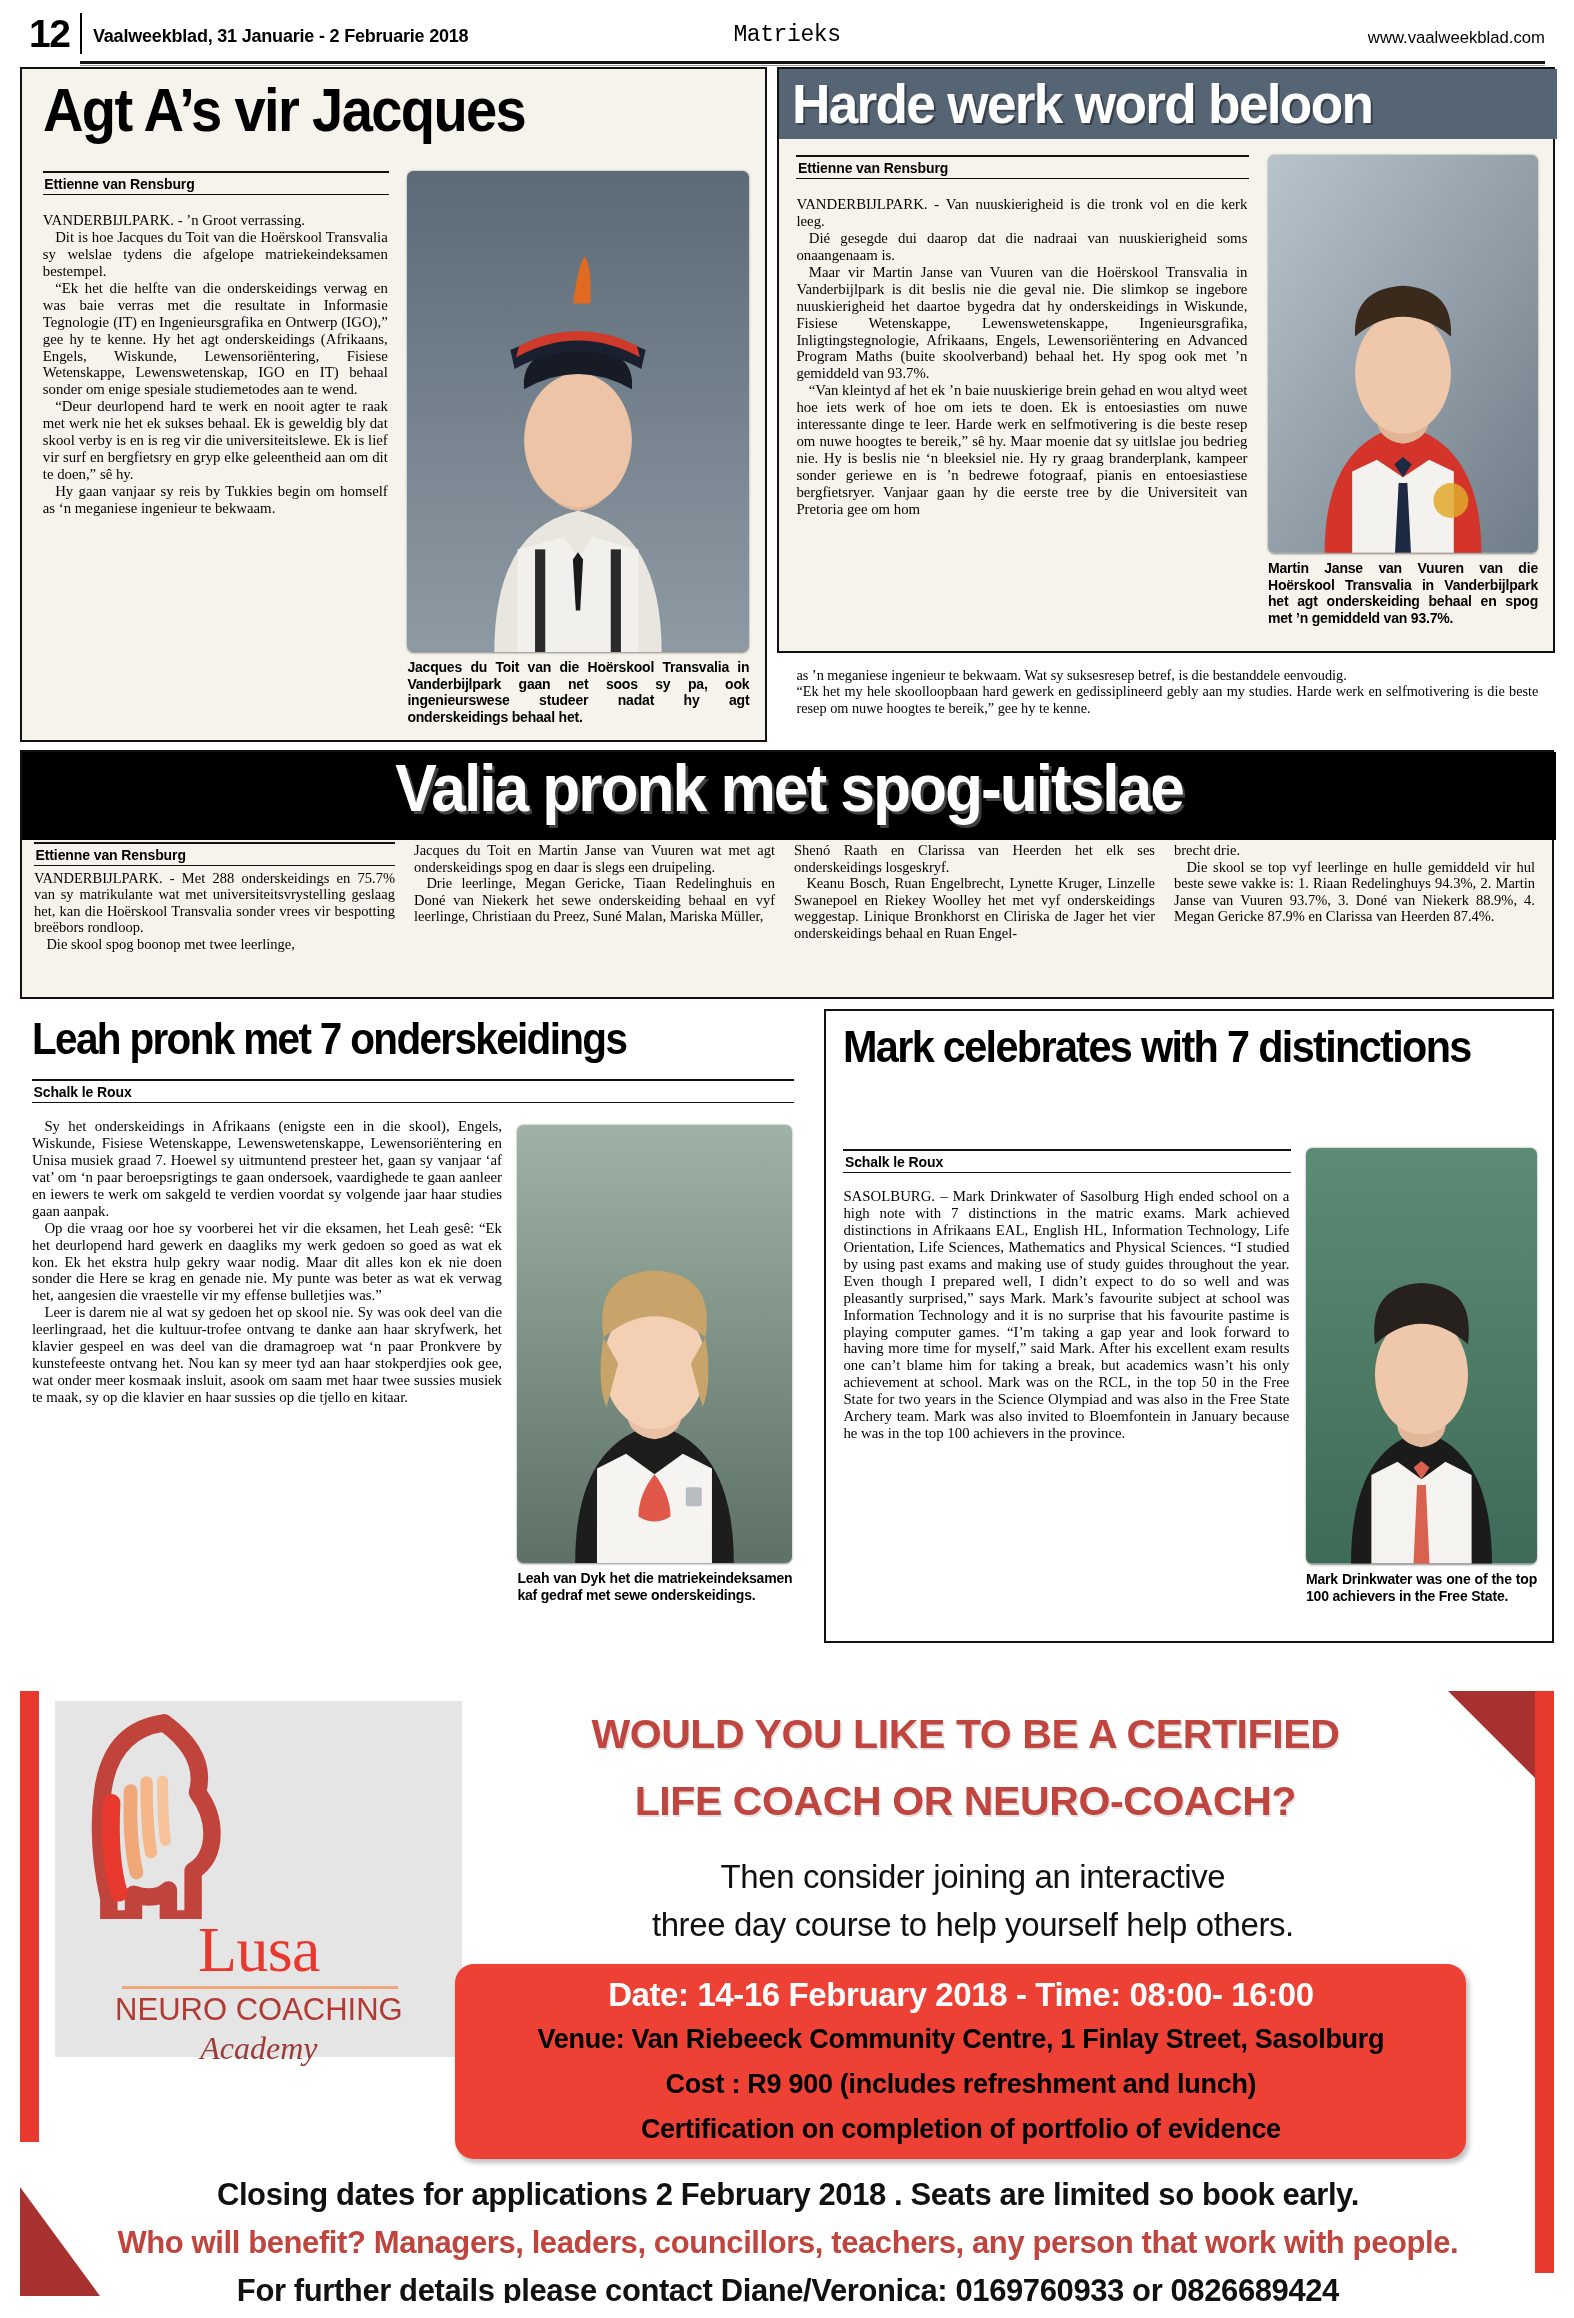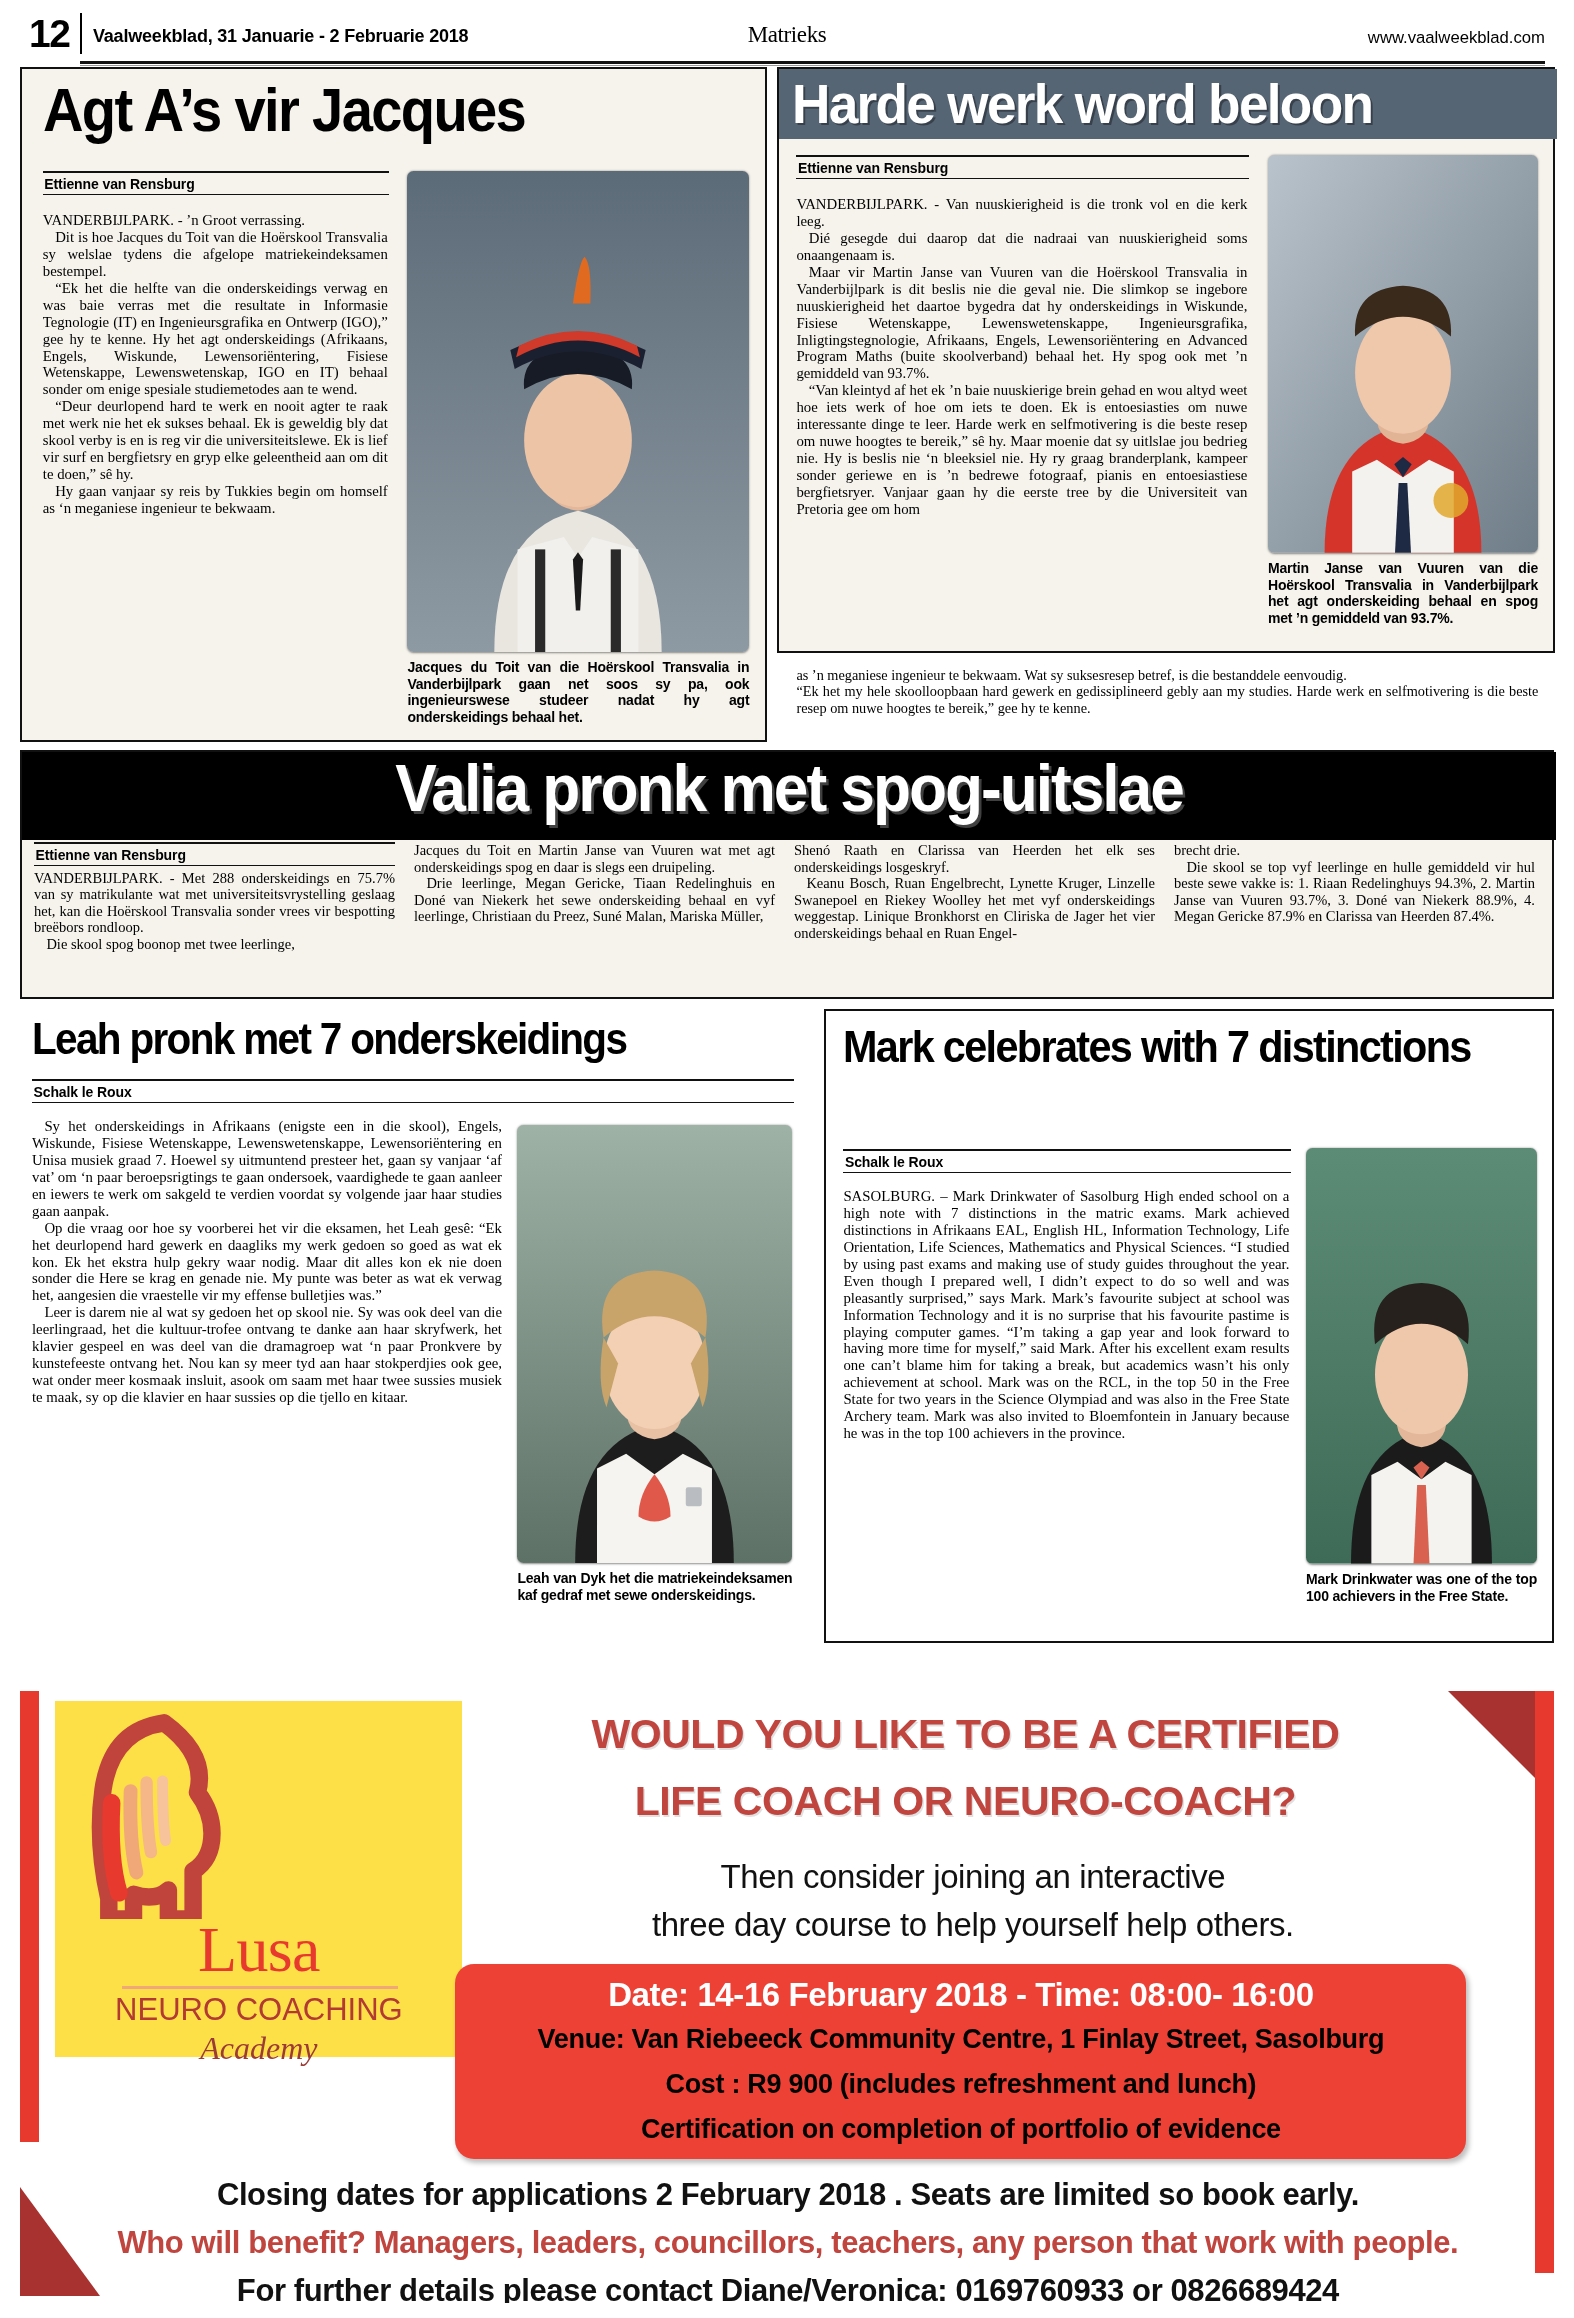--- a/index.html
+++ b/index.html
@@ -4,21 +4,21 @@
 <style>
   html,body{margin:0;padding:0;background:#fff;}
   body{width:1574px;height:2319px;font-family:"Liberation Serif",serif;color:#000;position:relative;overflow:hidden;}
   .page{width:1574px;height:2319px;position:relative;background:#fff;}
 
   
   .masthead{position:absolute;left:0;top:10.2px;width:1574px;height:45px;}
   .folio{position:absolute;left:29px;top:1.5px;font-family:"Liberation Sans",sans-serif;font-size:39px;font-weight:700;letter-spacing:-1.5px;}
   .folio-rule{position:absolute;left:80px;top:2.9px;width:2.2px;height:41px;background:#000;}
   .mast-left{position:absolute;left:93px;top:16px;font-family:"Liberation Sans",sans-serif;font-size:18px;font-weight:600;letter-spacing:-0.2px;}
-  .mast-center{position:absolute;left:0;top:11.6px;width:1574px;text-align:center;font-family:Liberation Serif, serif;font-size:23px;font-weight:400;letter-spacing:-0.4px;}
+  .mast-center{position:absolute;left:0;top:11.6px;width:1574px;text-align:center;font-family:Liberation Mono, monospace;font-size:23px;font-weight:400;letter-spacing:-0.4px;}
   .mast-right{position:absolute;right:29px;top:17.4px;font-family:"Liberation Sans",sans-serif;font-size:16.7px;font-weight:400;}
   .mast-rule{position:absolute;left:80px;top:51px;width:1465px;height:2.9px;background:#111;}
   .mast-rule2{position:absolute;left:80px;top:55px;width:1465px;height:0.7px;background:#999;}
 
   
   .block{position:absolute;box-sizing:border-box;background:#f6f3ec;}
   .bordered{border:2.2px solid #111;}
 
   .kicker{font-family:"Liberation Sans",sans-serif;font-size:14px;font-weight:700;letter-spacing:-0.1px;
           border-top:2.2px solid #111;border-bottom:1.5px solid #111;padding:2.9px 0 2.2px 1.5px;margin-bottom:3.6px;}
@@ -85,21 +85,21 @@
 
   
   #ad{position:absolute;left:20.4px;top:1656px;width:1534px;height:647px;background:#fff;overflow:hidden;}
   #ad .lbar{position:absolute;left:0;top:35px;width:19px;height:451px;background:#e8392f;}
   #ad .rbar{position:absolute;right:0;top:35px;width:19px;height:582px;background:#e8392f;}
   #ad .tri-tr{position:absolute;right:19px;top:35px;width:0;height:0;
         border-top:87px solid #a8322f;border-left:87px solid transparent;}
   #ad .tri-bl{position:absolute;left:0;bottom:7.3px;width:0;height:0;
         border-bottom:109px solid #a8322f;border-right:80px solid transparent;}
 
-  #ad .logo{position:absolute;left:35px;top:45px;width:407px;height:356px;background:#fde047;}
+  #ad .logo{position:absolute;left:35px;top:45px;width:407px;height:356px;background:#e5e5e5;}
   #ad .logo .lbl1{position:absolute;left:0;top:212px;width:407px;text-align:center;
         font-family:"Liberation Serif",serif;font-size:64px;color:#e8392f;letter-spacing:-0.7px;}
   #ad .logo .lrule{position:absolute;left:67px;top:285px;width:276px;height:2.9px;background:#f0a878;}
   #ad .logo .lbl2{position:absolute;left:0;top:291px;width:407px;text-align:center;
         font-family:"Liberation Sans",sans-serif;font-size:31px;color:#b23a33;letter-spacing:0px;}
   #ad .logo .lbl3{position:absolute;left:0;top:329px;width:407px;text-align:center;
         font-family:"Liberation Serif",serif;font-style:italic;font-size:32px;color:#9c3b36;}
 
   #ad .head1,#ad .head2{position:absolute;left:436px;width:1018px;text-align:center;
         font-family:"Liberation Sans",sans-serif;font-weight:700;font-size:41px;color:#c0453f;

